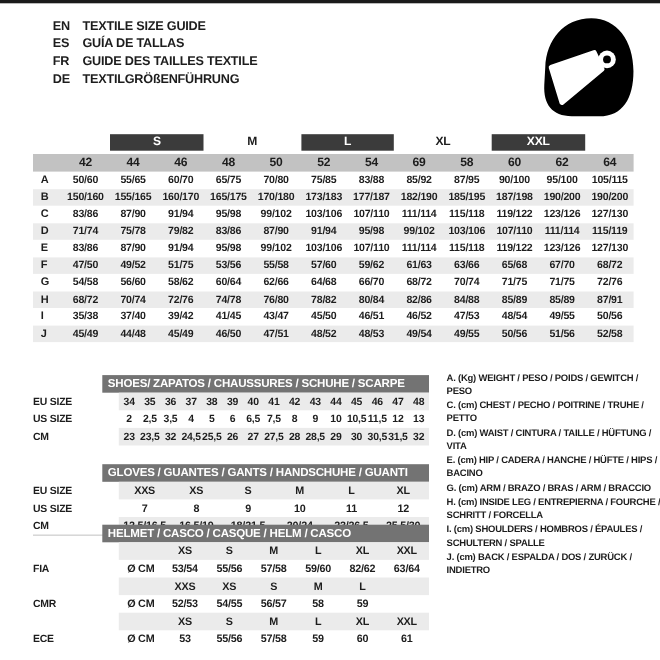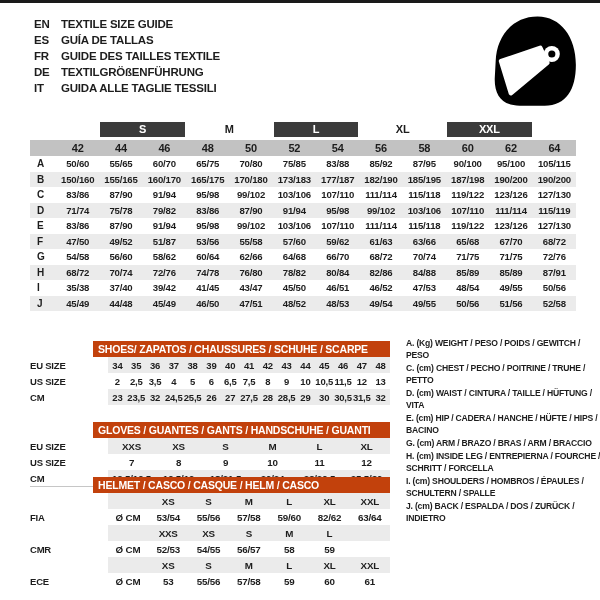--- a/index.html
+++ b/index.html
@@ -4,21 +4,21 @@
 <style>
   html,body{margin:0;padding:0;}
   body{
     width:600px;height:600px;background:#ffffff;position:relative;overflow:hidden;
     font-family:"Liberation Sans",sans-serif;font-weight:bold;color:#1d1d1d;
     letter-spacing:-0.2px;
   }
   .topline{position:absolute;top:0;left:0;width:600px;height:3px;background:#1a1a1a;}
 
   
-  .langs{position:absolute;left:34px;top:16px;font-size:11.5px;line-height:16px;}
+  .langs{position:absolute;left:48px;top:16px;font-size:11.5px;line-height:16px;}
   .lrow{display:flex;}
   .lcode{width:27px;}
 
   
   .helmet-wrap{position:absolute;left:489px;top:13px;width:90px;height:98px;}
 
   
   .main{position:absolute;left:30px;top:122px;width:546px;}
   .grid13{display:grid;grid-template-columns:26px repeat(12,1fr);align-items:center;}
   .ghdr{height:18px;align-items:start;}
@@ -29,21 +29,21 @@
   .tbody .drow{height:15.5px;font-size:9.6px;}
   .tbody > div:nth-child(even){background:#ebebeb;}
   .c{text-align:center;}
   .rlabel{padding-left:7px;text-align:left;font-size:10px;}
 
   
   .sub{position:absolute;left:30px;width:360px;}
   .shoes{top:341px;}
   .gloves{top:405px;margin-top:17px;}
   .helmet-section{top:477px;}
-  .bar{margin-left:63px;height:16px;background:#c2410c;color:#fff;font-size:10.5px;line-height:16px;padding-left:5px;box-sizing:border-box;white-space:nowrap;overflow:hidden;}
+  .bar{margin-left:63px;height:16px;background:#737373;color:#fff;font-size:10.5px;line-height:16px;padding-left:5px;box-sizing:border-box;white-space:nowrap;overflow:hidden;}
   .frow{display:flex;height:16px;align-items:center;}
   .flabel{width:78px;font-size:9.5px;}
   .vals{flex:1;display:grid;align-items:center;height:100%;font-size:9.5px;}
   .sub .rows > .frow:nth-child(odd) .vals{background:#ebebeb;}
   .shoes .vals{grid-template-columns:repeat(15,1fr);}
   .gloves .vals{grid-template-columns:repeat(6,1fr);font-size:9.8px;}
   .gloves .rows{border-bottom:1px solid #c6c6c6;}
   .helmet-section .vals{grid-template-columns:40px repeat(6,1fr);font-size:9.8px;}
 
   
@@ -70,24 +70,20 @@
     <div class="lrow">
       <div class="lcode">FR</div>
       <div class="ltext">GUIDE DES TAILLES TEXTILE</div>
     </div>
 
     <div class="lrow">
       <div class="lcode">DE</div>
       <div class="ltext">TEXTILGRÖßENFÜHRUNG</div>
     </div>
 
-    <div class="lrow">
-      <div class="lcode">IT</div>
-      <div class="ltext">GUIDA ALLE TAGLIE TESSILI</div>
-    </div>
 
 </div>
 
 <div class="helmet-wrap">
   <svg width="90" height="98" viewBox="0 0 100 110" xmlns="http://www.w3.org/2000/svg">
     <path d="M54 4 C 26 4, 8 26, 7 54 L 6 72 C 5 92, 14 104, 34 104 L 62 104 C 86 104, 97 86, 97 58 C 97 27, 80 4, 54 4 Z" fill="#000"></path>
     <polygon points="13,54 57,39 65,56 24,90" fill="#fff" stroke="#fff" stroke-width="5" stroke-linejoin="round"></polygon>
     <circle cx="70" cy="46" r="9" fill="#fff"></circle>
     <circle cx="70" cy="46" r="4" fill="#000"></circle>
   </svg>
@@ -119,21 +115,21 @@
       <div class="c">46</div>
 
       <div class="c">48</div>
 
       <div class="c">50</div>
 
       <div class="c">52</div>
 
       <div class="c">54</div>
 
-      <div class="c">56</div>
+      <div class="c">69</div>
 
       <div class="c">58</div>
 
       <div class="c">60</div>
 
       <div class="c">62</div>
 
       <div class="c">64</div>
 
   </div>
@@ -284,21 +280,21 @@
 
       </div>
 
       <div class="grid13 drow">
         <div class="rlabel">F</div>
 
           <div class="c">47/50</div>
 
           <div class="c">49/52</div>
 
-          <div class="c">51/87</div>
+          <div class="c">51/75</div>
 
           <div class="c">53/56</div>
 
           <div class="c">55/58</div>
 
           <div class="c">57/60</div>
 
           <div class="c">59/62</div>
 
           <div class="c">61/63</div>

